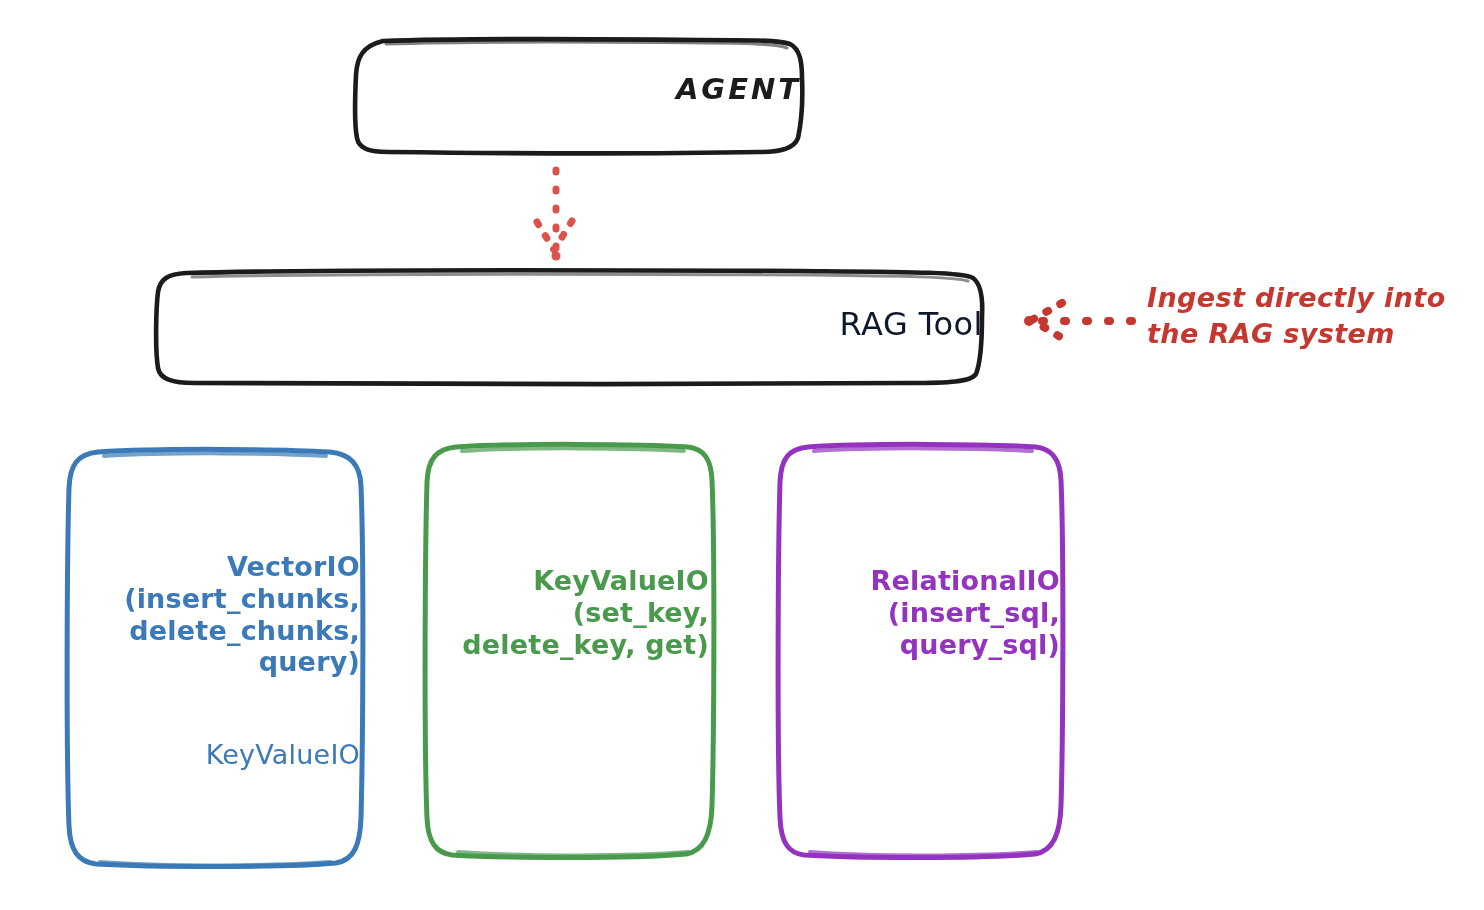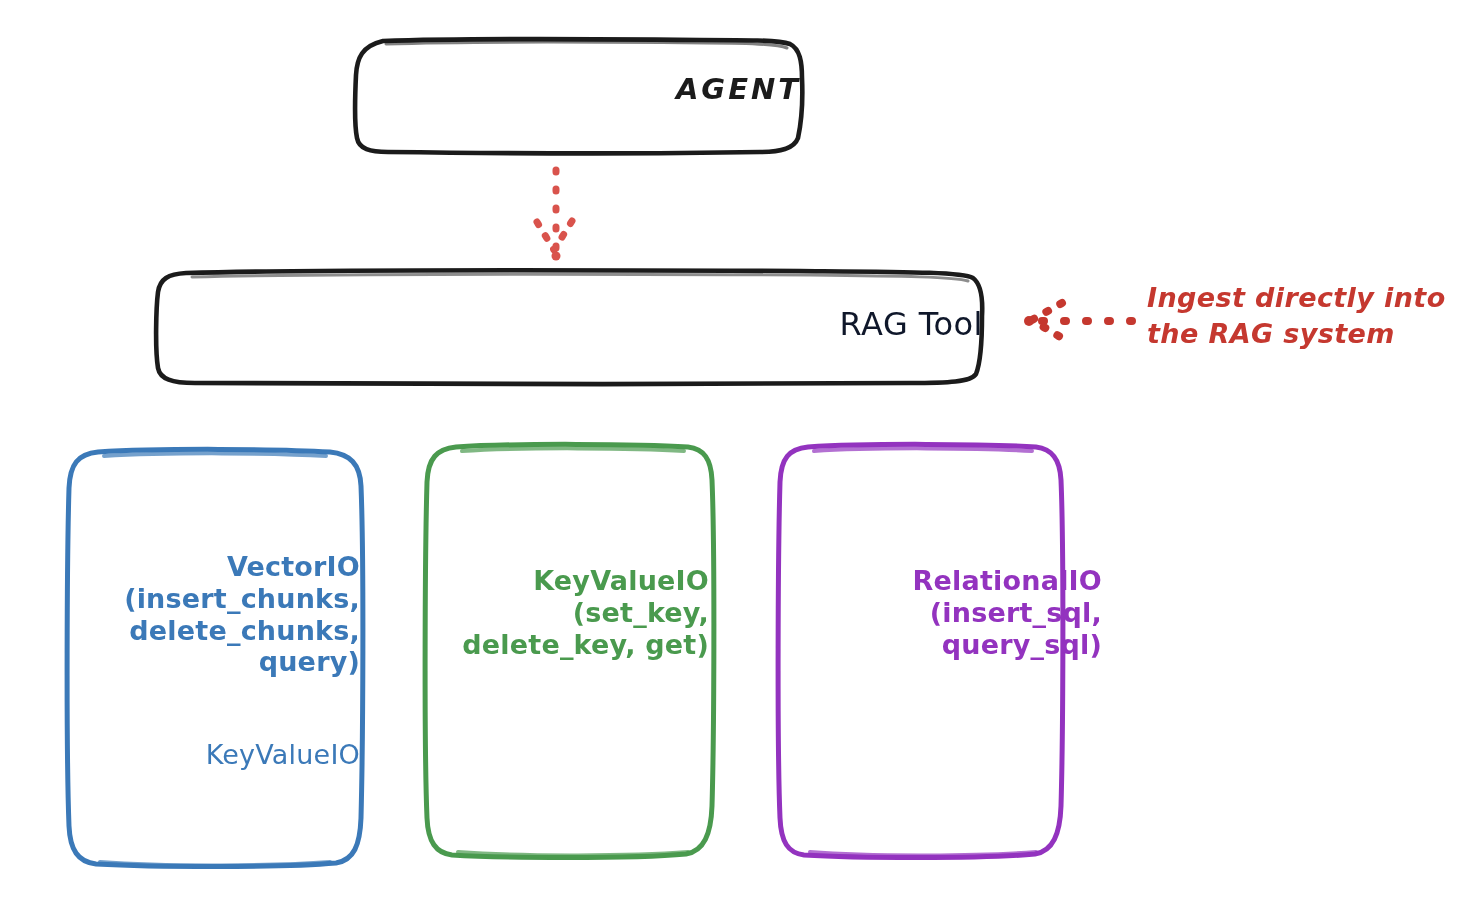--- a/index.html
+++ b/index.html
@@ -71,21 +71,21 @@
   }
   .store-sub {
     font-size: 27px;
     font-weight: 500;
     letter-spacing: 0.2px;
     margin-top: 42px;
   }
 
   #vector-text   { left: 72px;  top: 532px; width: 288px; color: #3b79b8; }
   #keyvalue-text { left: 427px; top: 546px; width: 282px; color: #4a9a4e; }
-  #relational-text { left: 824px; top: 546px; width: 278px; color: #9333bf; }
+  #relational-text { left: 782px; top: 546px; width: 278px; color: #9333bf; }
 
   #annotation-text {
     position: absolute;
     left: 1147px;
     top: 280px;
     width: 330px;
     color: #c5382f;
     font-size: 27px;
     font-weight: 600;
     font-style: italic;

